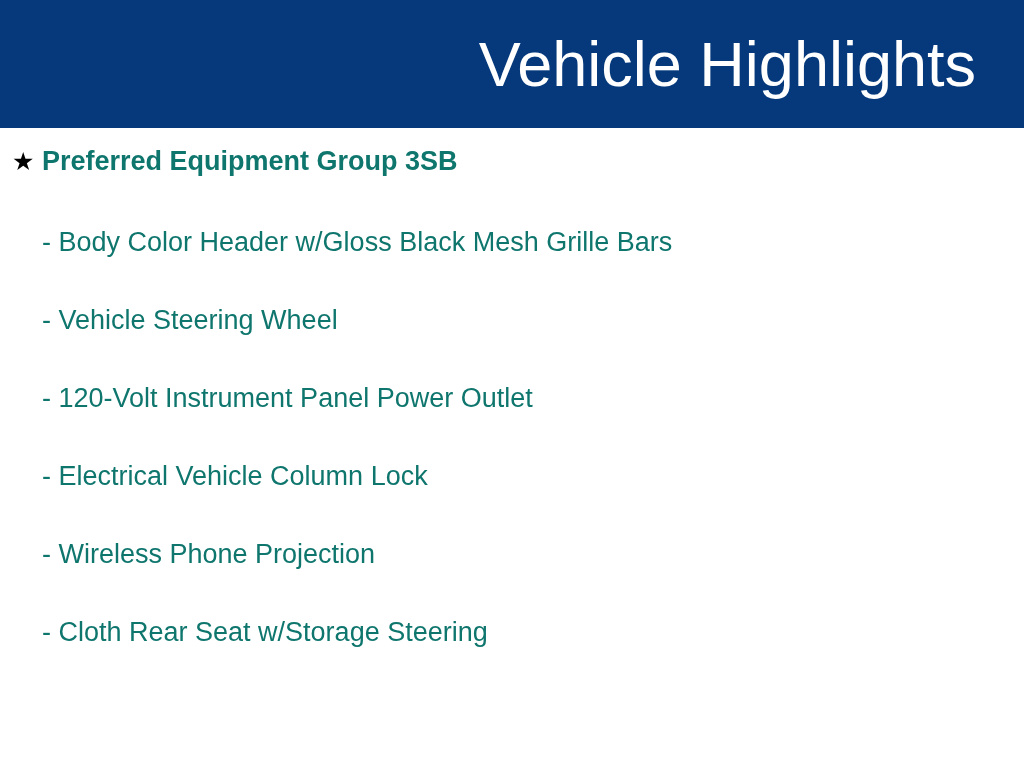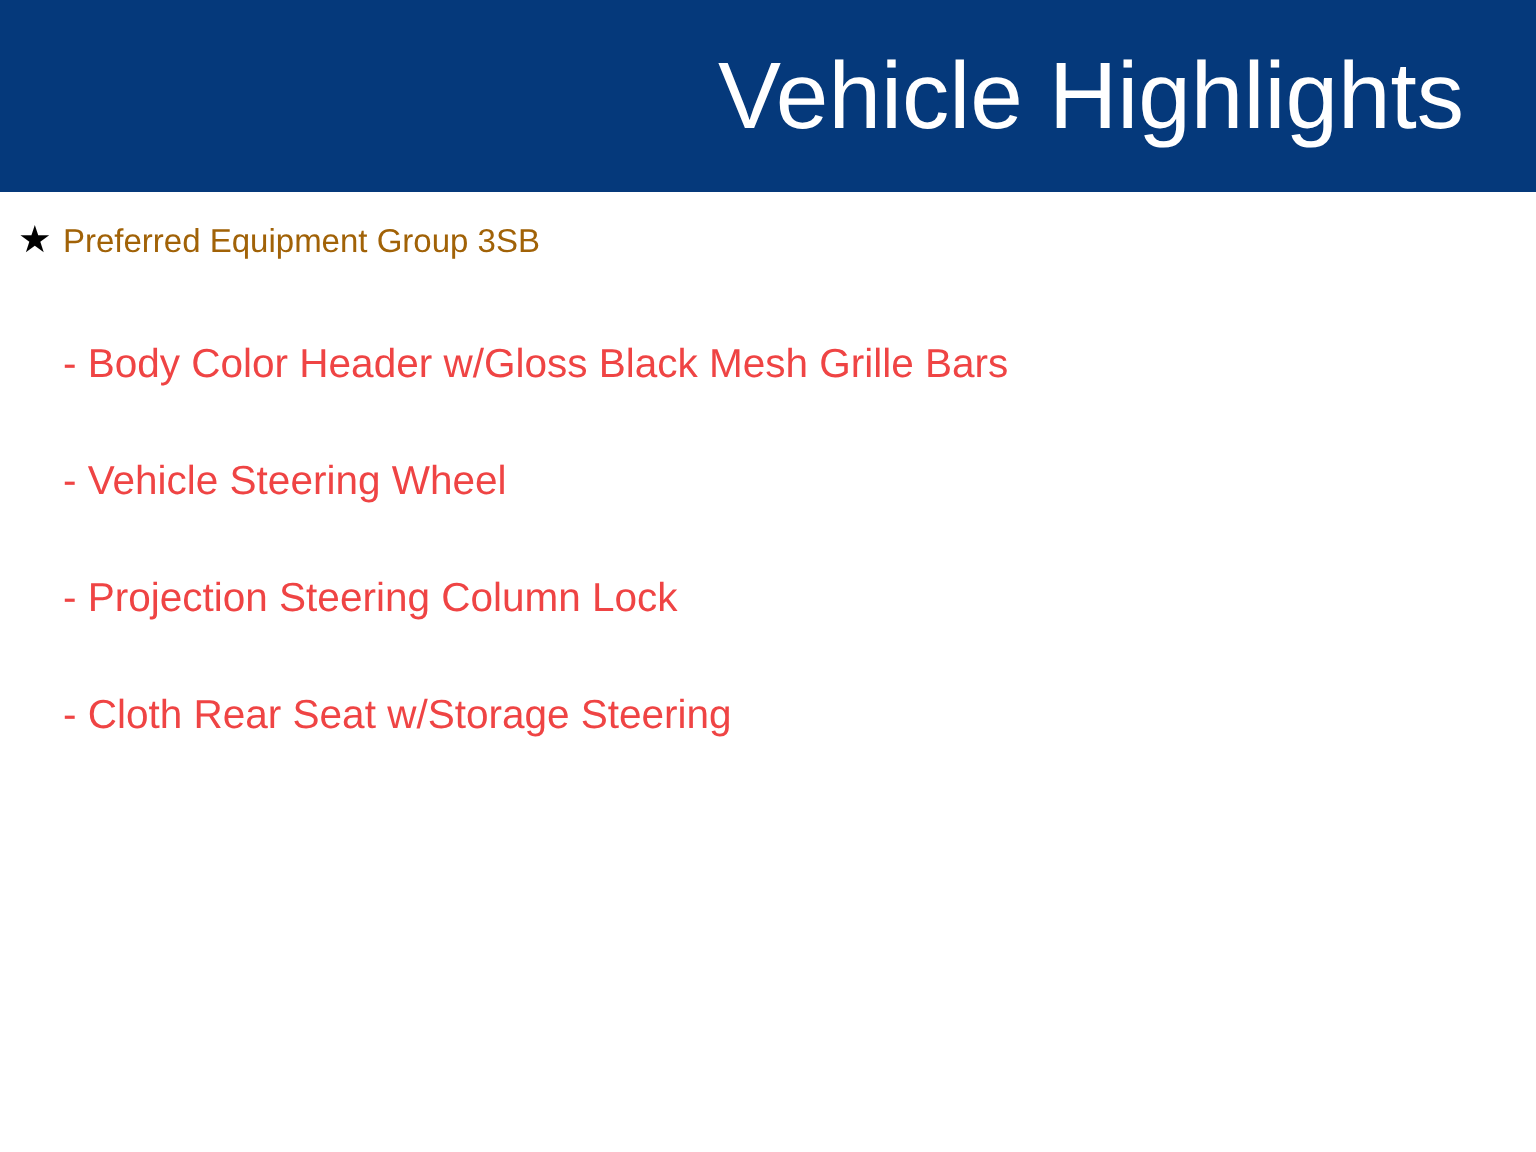--- a/index.html
+++ b/index.html
@@ -75,43 +75,43 @@
     display: inline-block;
     width: 30px;
     font-size: 25px;
     line-height: 1;
     color: #000000;
     text-align: left;
     flex: 0 0 auto;
   }
 
   .main-bullet-text {
-    font-size: 22px;
+    font-size: 27px;
     line-height: 1;
-    color: #a16207;
+    color: #0f766e;
     font-family: "Liberation Sans", sans-serif;
-    font-weight: 400;
+    font-weight: 700;
     white-space: nowrap;
   }
 
   
   #sub-bullet-list {
     position: absolute;
     left: 42px;
     top: 101px;
     margin: 0;
     padding: 0;
     list-style: none;
   }
 
   .sub-bullet {
     height: 78px;
     font-size: 27px;
     line-height: 1;
-    color: #ef4444;
+    color: #0f766e;
     font-family: "Liberation Sans", sans-serif;
     font-weight: 400;
     white-space: nowrap;
     display: flex;
     align-items: flex-start;
   }
 
   .sub-bullet-text {
     display: inline-block;
     white-space: nowrap;
@@ -134,21 +134,27 @@
     </div>
 
     <ul id="sub-bullet-list">
       <li class="sub-bullet">
         <span class="sub-bullet-text">- Body Color Header w/Gloss Black Mesh Grille Bars</span>
       </li>
       <li class="sub-bullet">
         <span class="sub-bullet-text">- Vehicle Steering Wheel</span>
       </li>
       <li class="sub-bullet">
-        <span class="sub-bullet-text">- Projection Steering Column Lock</span>
+        <span class="sub-bullet-text">- 120-Volt Instrument Panel Power Outlet</span>
+      </li>
+      <li class="sub-bullet">
+        <span class="sub-bullet-text">- Electrical Vehicle Column Lock</span>
+      </li>
+      <li class="sub-bullet">
+        <span class="sub-bullet-text">- Wireless Phone Projection</span>
       </li>
       <li class="sub-bullet">
         <span class="sub-bullet-text">- Cloth Rear Seat w/Storage Steering</span>
       </li>
     </ul>
 
   </div>
 </div>
 
 </body></html>

